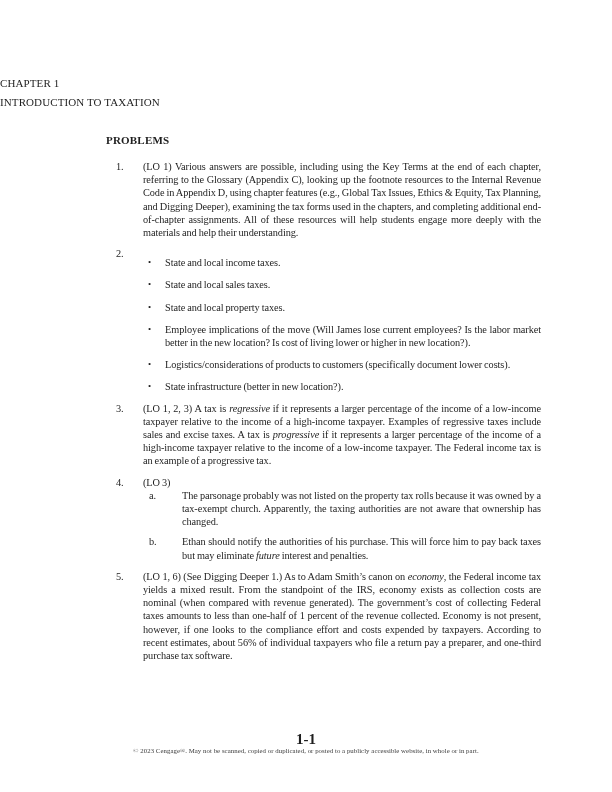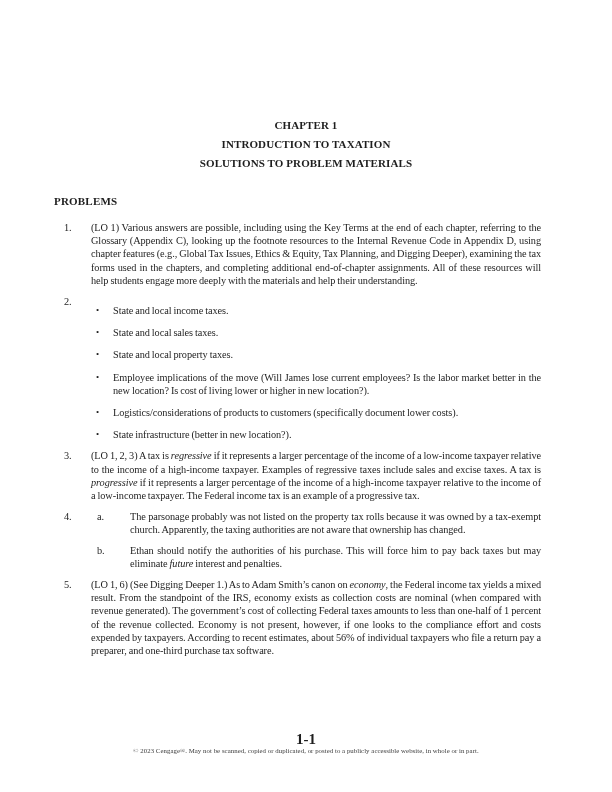--- a/index.html
+++ b/index.html
@@ -7,29 +7,28 @@
     position: relative;
     width: 612px;
     height: 792px;
     margin: 0 auto;
     background: #ffffff;
     font-family: "Liberation Serif", "DejaVu Serif", serif;
     color: #1e1e1e;
     overflow: hidden;
   }
   .doc-header {
-    padding-top: 119px;
-    text-align: center;
-    font-weight: bold;
+    padding-top: 77px;
+    font-weight: normal;
     font-size: 11px;
     letter-spacing: 0.1px;
   }
   .h-line + .h-line { margin-top: 7px; }
   .content {
-    margin-left: 54px;
+    margin-left: 106px;
     margin-right: 71px;
   }
   .section-heading {
     margin-top: 26px;
     font-weight: bold;
     font-size: 11px;
     letter-spacing: 0.2px;
   }
   .problems {
     font-size: 10.3px;
@@ -90,21 +89,20 @@
   }
 </style>
 </head>
 <body>
 
 <div class="page">
 
   <div class="doc-header">
     <div class="h-line">CHAPTER 1</div>
     <div class="h-line">INTRODUCTION TO TAXATION</div>
-    <div class="h-line">SOLUTIONS TO PROBLEM MATERIALS</div>
   </div>
 
   <div class="content">
     <div class="section-heading">PROBLEMS</div>
     <div class="problems" id="problems-list">
         <div class="problem">
           <div class="p-num">1.</div>
           <div class="p-body">
             <div class="p-text">(LO 1) Various answers are possible, including using the Key Terms at the end of each chapter, referring to the Glossary (Appendix C), looking up the footnote resources to the Internal Revenue Code in Appendix D, using chapter features (e.g., Global Tax Issues, Ethics &amp; Equity, Tax Planning, and Digging Deeper), examining the tax forms used in the chapters, and completing additional end-of-chapter assignments. All of these resources will help students engage more deeply with the materials and help their understanding.</div>
           </div>
@@ -142,20 +140,21 @@
         </div>
         <div class="problem">
           <div class="p-num">3.</div>
           <div class="p-body">
             <div class="p-text">(LO 1, 2, 3) A tax is <em>regressive</em> if it represents a larger percentage of the income of a low-income taxpayer relative to the income of a high-income taxpayer. Examples of regressive taxes include sales and excise taxes. A tax is <em>progressive</em> if it represents a larger percentage of the income of a high-income taxpayer relative to the income of a low-income taxpayer. The Federal income tax is an example of a progressive tax.</div>
           </div>
         </div>
         <div class="problem">
           <div class="p-num">4.</div>
           <div class="p-body">
+            <div class="p-text">(LO 3)</div>
             <div class="subitems">
               <div class="subitem">
                 <div class="sub-label">a.</div>
                 <div class="sub-text">The parsonage probably was not listed on the property tax rolls because it was owned by a tax-exempt church. Apparently, the taxing authorities are not aware that ownership has changed.</div>
               </div>
               <div class="subitem">
                 <div class="sub-label">b.</div>
                 <div class="sub-text">Ethan should notify the authorities of his purchase. This will force him to pay back taxes but may eliminate <em>future</em> interest and penalties.</div>
               </div>
             </div>

